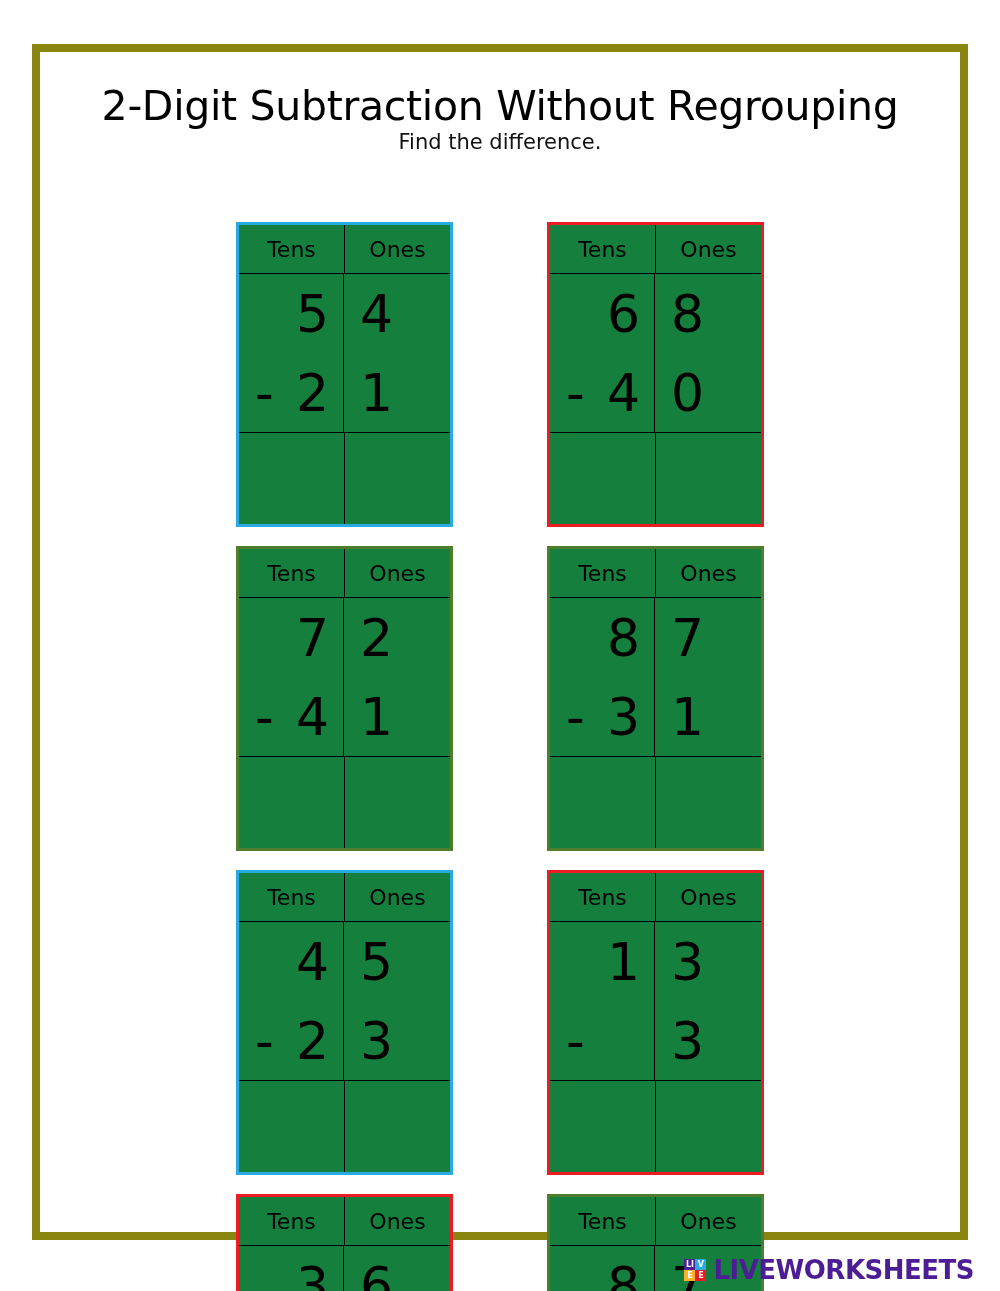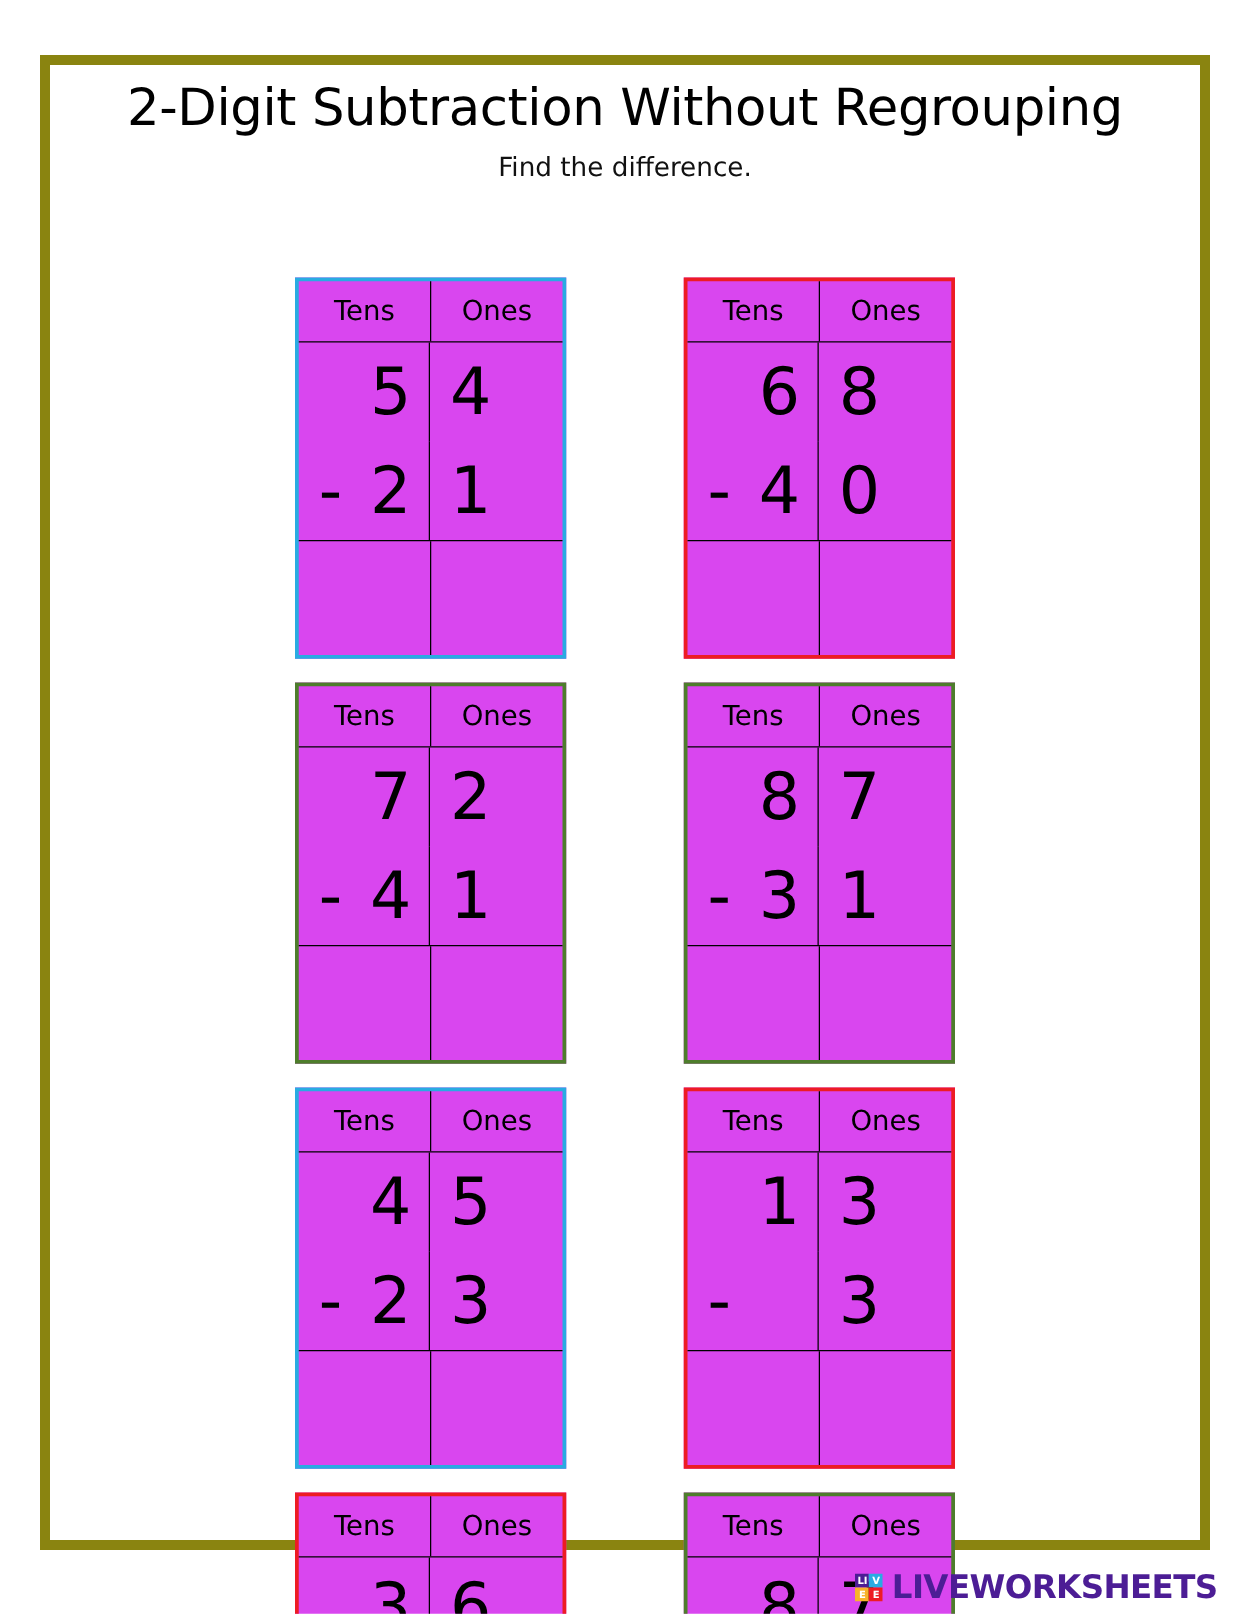--- a/index.html
+++ b/index.html
@@ -34,29 +34,30 @@
     bottom: 8px;
     border: 2px solid #ffffff;
     box-sizing: border-box;
   }
 
   .title {
     text-align: center;
     font-size: 41px;
     font-weight: normal;
     color: #000000;
+    margin-top: 20px;
     letter-spacing: -0.3px;
     font-family: "DejaVu Sans", sans-serif;
   }
 
   .subtitle {
     text-align: center;
     font-size: 21px;
     color: #111111;
-    margin-top: 12px;
+    margin-top: 0;
     font-family: "DejaVu Sans", sans-serif;
   }
 
   .grid {
     position: absolute;
     left: 0;
     top: 160px;
     width: 100%;
     display: flex;
     flex-wrap: wrap;
@@ -72,21 +73,21 @@
     box-sizing: border-box;
   }
 
   .problem {
     width: 217px;
     height: 305px;
     border: 3px solid #000;
     box-sizing: border-box;
     display: flex;
     flex-direction: column;
-    background: #d946ef;
+    background: #15803d;
   }
 
   .problem.blue   { border-color: #29abe2; }
   .problem.red    { border-color: #ed1c24; }
   .problem.green  { border-color: #4e7d2c; }
 
   .hdr {
     height: 48px;
     display: flex;
     flex: 0 0 48px;

